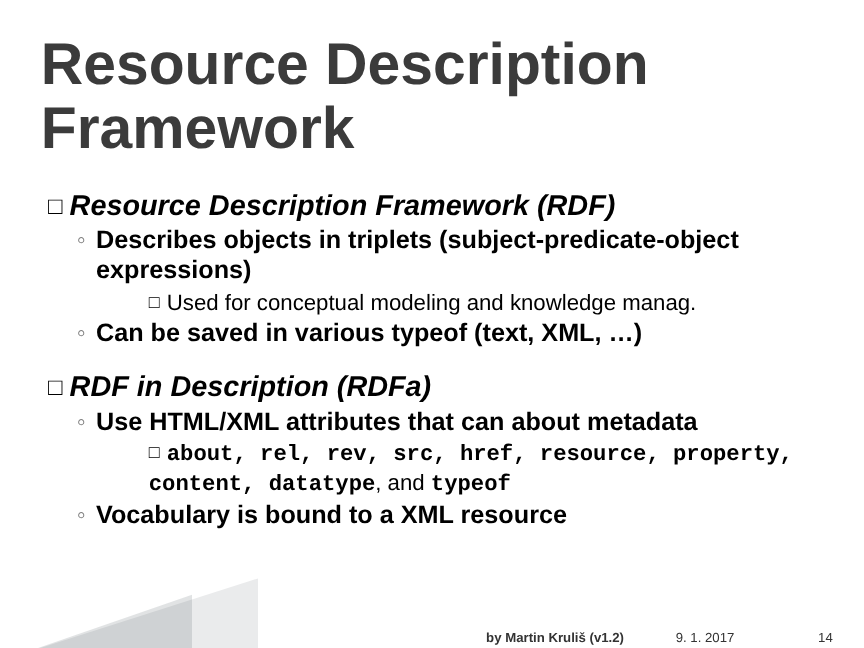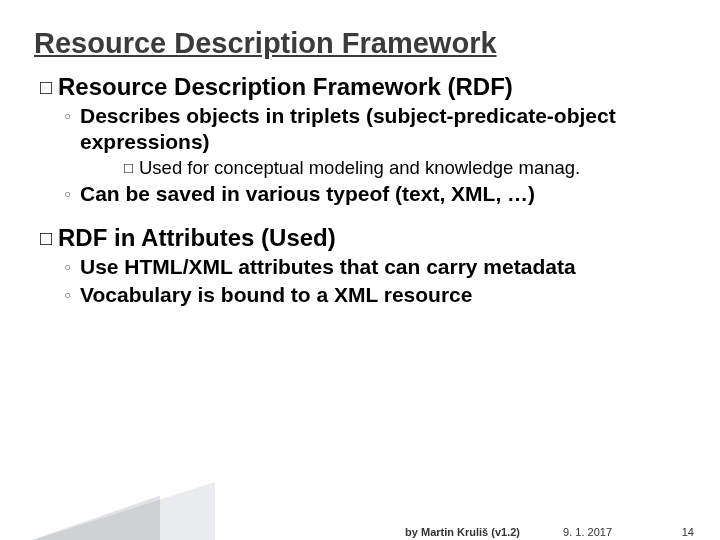--- a/index.html
+++ b/index.html
@@ -14,36 +14,36 @@
     position: relative;
   }
   .slide {
     width: 720px;
     height: 540px;
     position: relative;
     box-sizing: border-box;
     padding: 24px 34px 0 34px;
   }
   .title {
-    font-size: 29px;
+    font-size: 49px;
     font-weight: 600;
     color: #3b3b3b;
     letter-spacing: 0px;
-    margin: 4px 0 14px 0;
+    margin: 4px 0 24px 0;
     line-height: 1.08;
-    text-decoration: underline;
   }
   .body {
     margin-left: 6px;
     margin-top: 8px;
   }
   .l1 {
     font-size: 24px;
     font-weight: 600;
     margin: 8px 0 2px 0;
+    font-style: italic;
   }
   .l1 .sq {
     font-family: Arial, sans-serif;
     font-size: 20px;
     display: inline-block;
     width: 18px;
     vertical-align: 1px;
   }
   .l2row {
     display: flex;
@@ -148,26 +148,29 @@
     </div>
 
     <div class="l2row">
       <div class="bullet">◦</div>
       <div class="txt">Can be saved in various typeof (text, XML, …)</div>
     </div>
 
     <div class="gap"></div>
 
     <div class="l1">
-      <span class="sq">□</span><span><span>RDF</span><span> in Attributes (Used)</span></span>
+      <span class="sq">□</span><span><span>RDF</span><span> in Description (RDFa)</span></span>
     </div>
 
     <div class="l2row">
       <div class="bullet">◦</div>
-      <div class="txt">Use HTML/XML attributes that can carry metadata</div>
+      <div class="txt">Use HTML/XML attributes that can about metadata</div>
+    </div>
+    <div class="l3">
+      <span class="sq">□</span><span><span class="mono">about, rel, rev, src, href, resource, property, content, datatype</span><span>, and </span><span class="mono">typeof</span></span>
     </div>
 
     <div class="l2row">
       <div class="bullet">◦</div>
       <div class="txt">Vocabulary is bound to a XML resource</div>
     </div>
 
   </div>
 
   <div class="triangle"></div>

